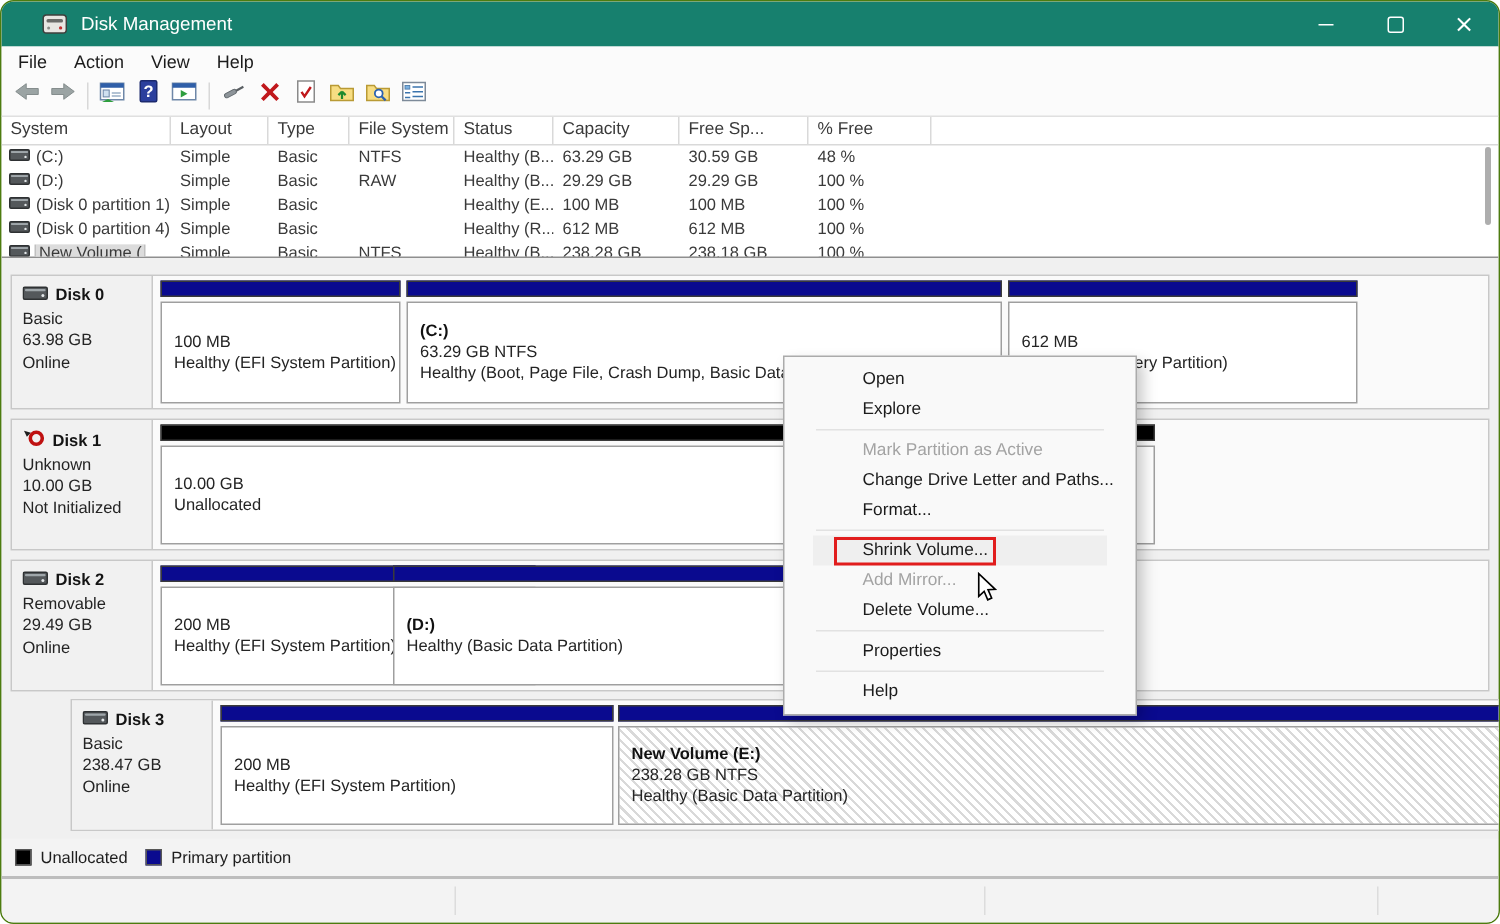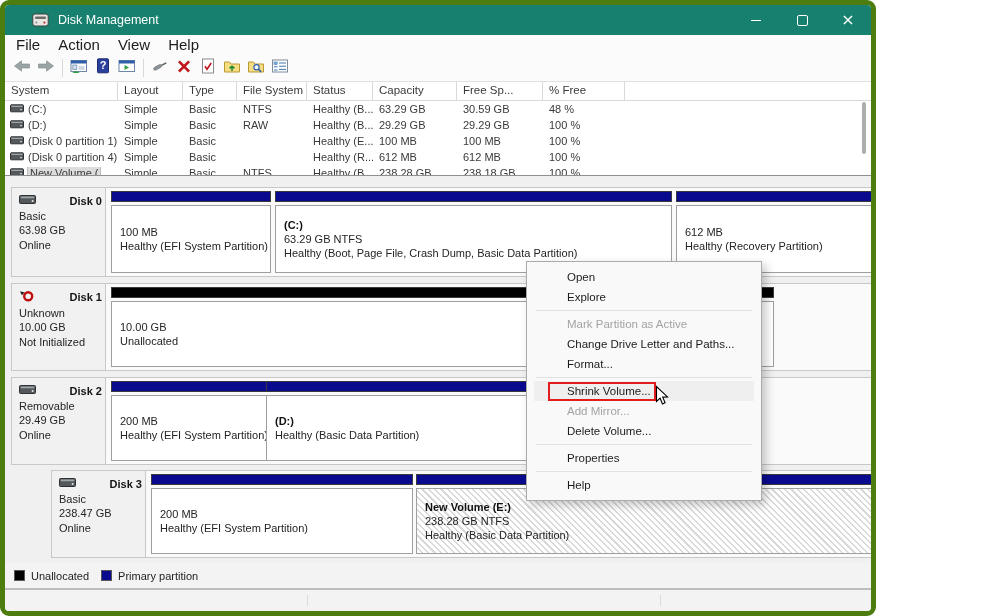--- a/index.html
+++ b/index.html
@@ -1,33 +1,33 @@
 <!DOCTYPE html>
 <html><head>
 <meta charset="utf-8">
 <style>
   html,body{margin:0;padding:0;background:#ffffff;}
   .window{
-    width:876px;height:616px;box-sizing:border-box;position:relative;
+    width:1000px;height:616px;box-sizing:border-box;position:relative;
     display:flex;flex-direction:column;
     font-family:"Liberation Sans",sans-serif;
-    border:5px solid #4d7c0f;border-radius:9px;overflow:hidden;background:#f0f0f0;
+    border:1px solid #4d7c0f;border-radius:9px;overflow:hidden;background:#f0f0f0;
   }
   
   .titlebar{height:30px;flex:0 0 30px;background:#17806E;display:flex;align-items:center;padding-left:27px;}
   .app-icon{display:flex;margin-right:9px;}
   .win-title{color:#ffffff;font-size:12.5px;}
   .controls{margin-left:auto;display:flex;height:100%;}
   .ctl{width:46px;height:100%;display:flex;align-items:center;justify-content:center;}
   .g-min{width:10px;height:1px;background:#fff;}
   .g-max{width:9px;height:9px;border:1px solid #fff;border-radius:2px;}
   .g-close{color:#fff;font-size:16px;line-height:16px;font-family:"DejaVu Sans",sans-serif;}
   
   .menubar{height:19px;flex:0 0 19px;background:#fbfbfb;display:flex;align-items:center;padding-left:2px;}
-  .menu-item{padding:0 9px;font-size:15px;color:#1c1c1c;}
+  .menu-item{padding:0 9px;font-size:12px;color:#1c1c1c;}
   
   .toolbar{height:27px;flex:0 0 27px;background:#fbfbfb;border-bottom:1px solid #e0e0e0;display:flex;align-items:center;padding-left:5px;}
   .tb-btn{width:24px;height:22px;display:flex;align-items:center;justify-content:center;}
   .tb-sep{width:1px;height:18px;background:#d8d8d8;margin:0 4px;}
   
   .volume-pane{height:93px;flex:0 0 93px;background:#ffffff;border-bottom:1px solid #8f8f8f;overflow:hidden;position:relative;}
   .vt-header,.vt-row{display:grid;grid-template-columns:113px 65px 54px 70px 66px 84px 86px 82px 1fr;}
   .vt-header{height:18px;border-bottom:1px solid #d9d9d9;}
   .vt-header .cell{border-right:1px solid #d9d9d9;padding:2px 4px 0 6px;font-size:11.5px;color:#3a3a3a;white-space:nowrap;overflow:hidden;}
   .vt-header .cell.filler{border-right:none;}
@@ -36,36 +36,36 @@
   .vol-cell{display:flex;align-items:center;gap:4px;padding-left:5px !important;}
   .sel-box{background:#dcdcdc;outline:1px solid #c0c0c0;padding:0 2px;}
   .vt-scrollbar{position:absolute;top:20px;right:2px;bottom:3px;width:10px;}
   .vt-thumb{position:absolute;top:0;right:3px;width:4px;height:52px;background:#aeaeae;border-radius:2px;}
   
   .splitter{height:8px;flex:0 0 8px;background:#f0f0f0;}
   
   .disks-pane{height:379px;flex:0 0 379px;background:#f0f0f0;position:relative;}
   .disk-row{position:absolute;left:6px;width:986px;background:#fafafa;border:1px solid #c8c8c8;box-sizing:border-box;}
   .disk-label{position:absolute;left:0;top:0;bottom:0;width:94px;background:#f1f1f1;border-right:1px solid #c8c8c8;padding:6px 3px 0 7px;box-sizing:border-box;}
-  .disk-name{font-weight:bold;font-size:11px;color:#141414;display:flex;align-items:center;gap:5px;justify-content:space-between;}
+  .disk-name{font-weight:bold;font-size:11px;color:#141414;display:flex;align-items:center;gap:5px;}
   .disk-line{font-size:11px;color:#242424;margin-top:2.5px;white-space:nowrap;}
   .partition{position:absolute;top:3px;bottom:3px;}
   .p-band{position:absolute;top:0;left:0;right:0;height:11px;border:1px solid #3a3a3a;box-sizing:border-box;}
   .p-body{position:absolute;top:14px;left:0;right:0;bottom:0;background:#ffffff;border:1px solid #9f9f9f;box-sizing:border-box;display:flex;flex-direction:column;justify-content:center;padding-left:8px;overflow:hidden;}
   .p-body.hatched{background:repeating-linear-gradient(45deg,#ffffff 0px,#ffffff 3px,#d9d9d9 3px,#d9d9d9 4.5px);}
   .p-title{font-size:11px;font-weight:bold;color:#111;white-space:nowrap;line-height:14px;}
   .p-line{font-size:11px;color:#242424;white-space:nowrap;line-height:14px;}
   
   .legend{height:25px;flex:0 0 25px;background:#f3f3f3;border-bottom:2px solid #bdbdbd;display:flex;align-items:center;gap:12px;padding-left:9px;}
   .legend-item{display:flex;align-items:center;gap:6px;font-size:11px;color:#1d1d1d;}
   .swatch{width:11px;height:11px;border:1px solid #565656;box-sizing:border-box;}
   .statusbar{flex:1;background:#f3f3f3;position:relative;}
   .sb-div{position:absolute;top:5px;bottom:5px;width:1px;background:#dcdcdc;}
   
-  .context-menu{position:absolute;background:#f9f9f9;border:1px solid #ababab;box-shadow:4px 4px 9px rgba(0,0,0,0.22);padding:5px 7px;z-index:10;box-sizing:border-box;margin-top:20px;}
+  .context-menu{position:absolute;background:#f9f9f9;border:1px solid #ababab;box-shadow:4px 4px 9px rgba(0,0,0,0.22);padding:5px 19px;z-index:10;box-sizing:border-box;}
   .cm-item{height:20px;line-height:20px;padding-left:33px;font-size:11.5px;color:#1c1c1c;position:relative;white-space:nowrap;}
   .cm-item.disabled{color:#a3a3a3;}
   .cm-item.hovered{background:#efefef;}
   .cm-sep{height:1px;background:#e2e2e2;margin:3px 2px;}
   .red-box{position:absolute;left:14px;top:1px;width:104px;height:15px;border:2px solid #E11D1D;}
   .cursor-svg{position:absolute;z-index:20;}
 </style>
 </head>
 <body>
 

